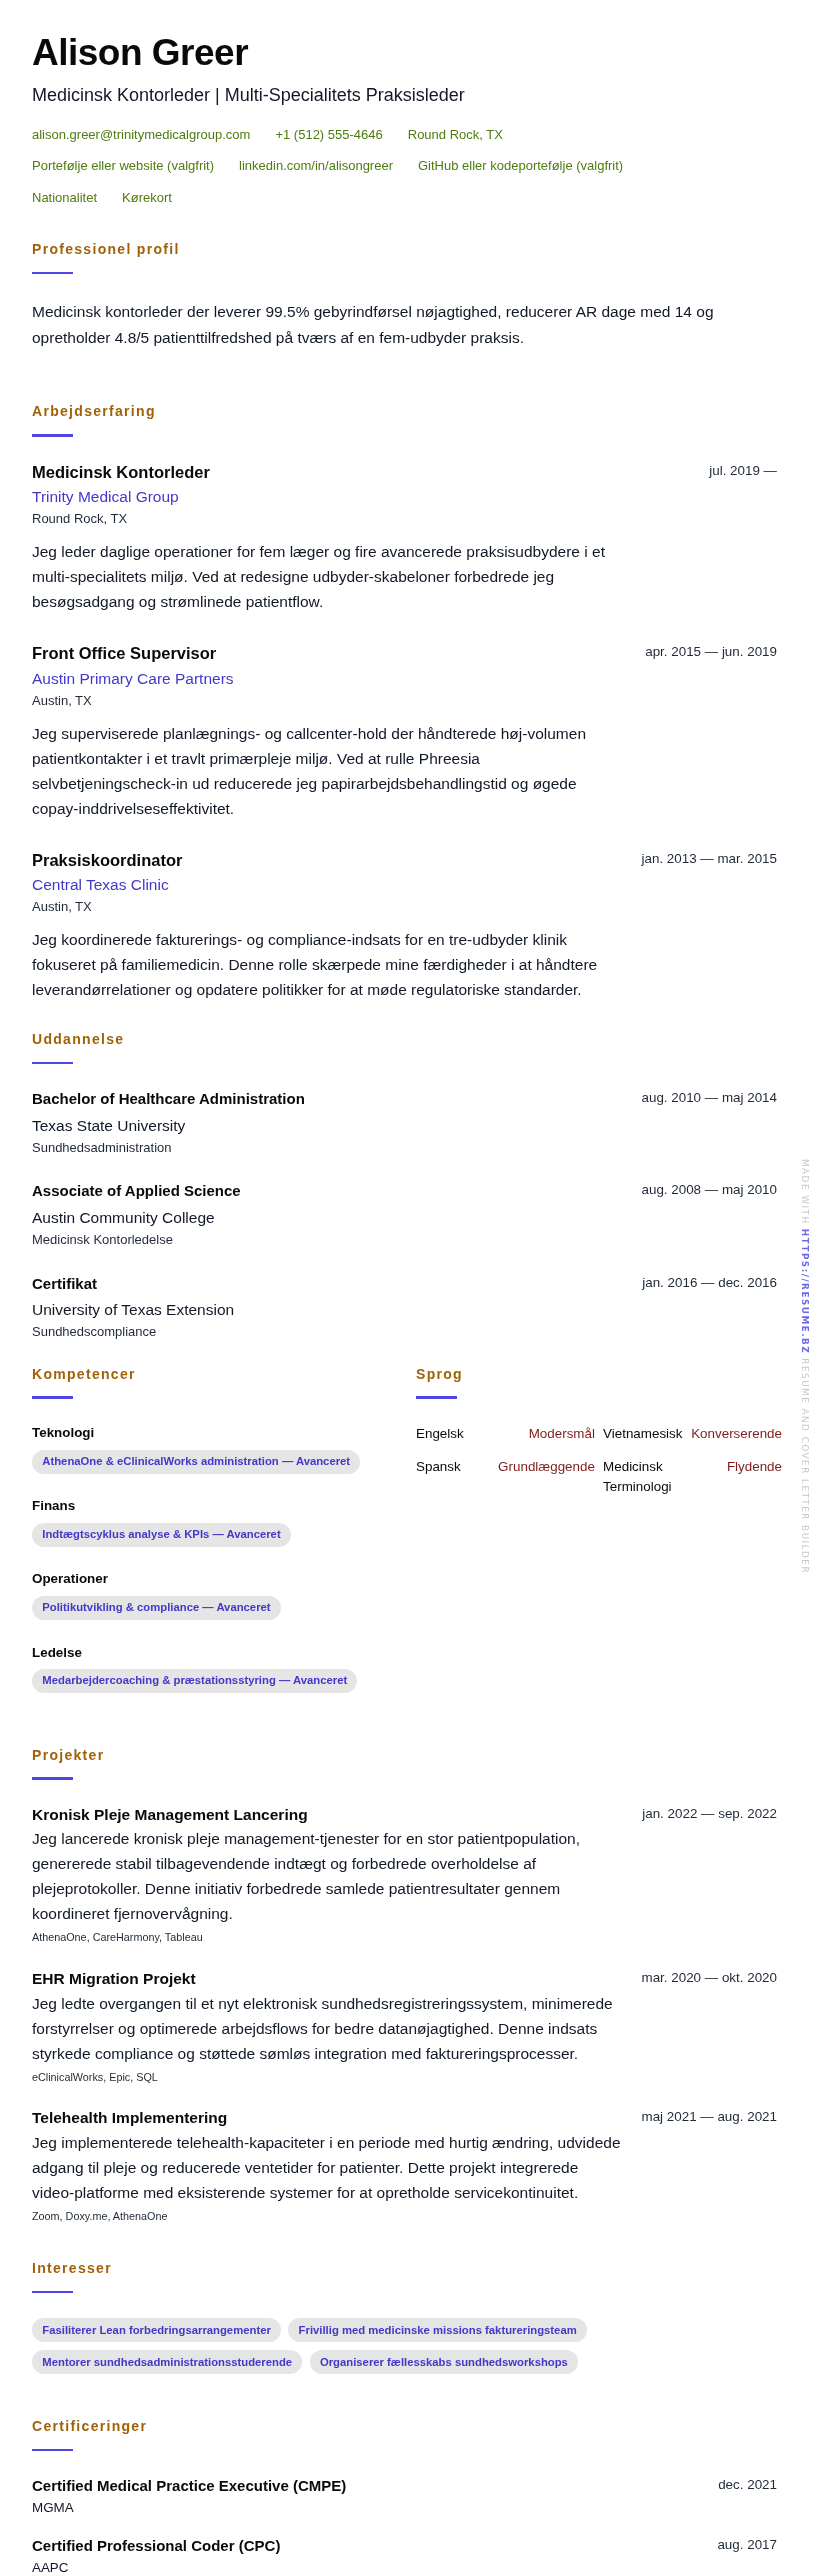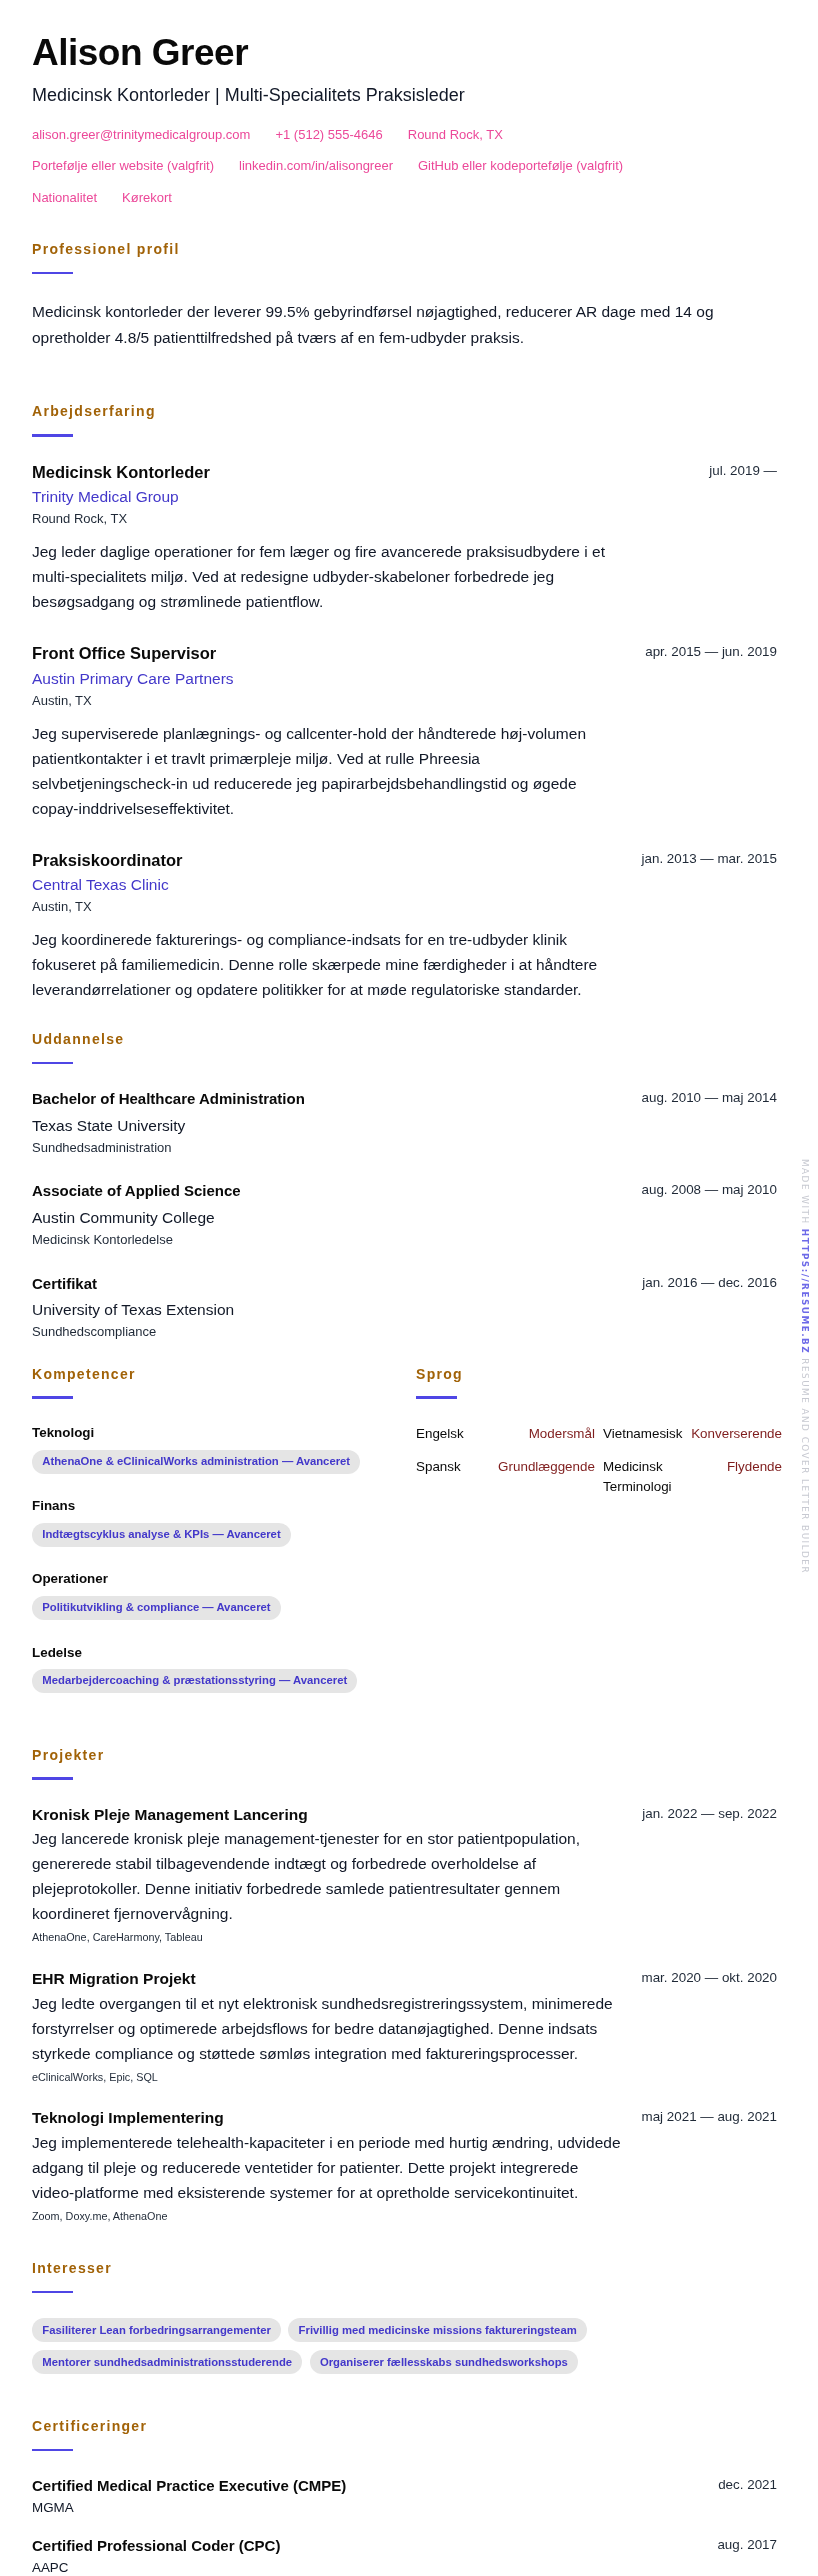--- a/index.html
+++ b/index.html
@@ -29,21 +29,21 @@
     line-height: 23px;
   }
   .contacts { margin-top: 19.6px; }
   .contact-row {
     display: flex;
     flex-wrap: wrap;
     gap: 0 25px;
     font-size: 13px;
     line-height: 15.5px;
     margin-bottom: 13px;
-    color: #ec4899;
+    color: #4d7c0f;
     margin-top: 16px;
   }
   .contact-row span { white-space: nowrap; }
 
   .section { margin-top: 35px; }
   .section-title {
     font-size: 14px;
     font-weight: 700;
     color: #a16207;
     letter-spacing: 1.3px;
@@ -382,21 +382,21 @@
       <div class="entry-head">
         <div class="proj-title">EHR Migration Projekt</div>
         <div class="entry-date">mar. 2020 — okt. 2020</div>
       </div>
       <p class="proj-desc">Jeg ledte overgangen til et nyt elektronisk sundhedsregistreringssystem, minimerede forstyrrelser og optimerede arbejdsflows for bedre datanøjagtighed. Denne indsats styrkede compliance og støttede sømløs integration med faktureringsprocesser.</p>
       <div class="proj-tech">eClinicalWorks, Epic, SQL</div>
     </div>
 
     <div class="proj-entry">
       <div class="entry-head">
-        <div class="proj-title">Teknologi Implementering</div>
+        <div class="proj-title">Telehealth Implementering</div>
         <div class="entry-date">maj 2021 — aug. 2021</div>
       </div>
       <p class="proj-desc">Jeg implementerede telehealth-kapaciteter i en periode med hurtig ændring, udvidede adgang til pleje og reducerede ventetider for patienter. Dette projekt integrerede video-platforme med eksisterende systemer for at opretholde servicekontinuitet.</p>
       <div class="proj-tech">Zoom, Doxy.me, AthenaOne</div>
     </div>
   </section>
 
   <section class="section" style="margin-top:36px">
     <h2 class="section-title">Interesser</h2>
     <div class="section-bar"></div>

